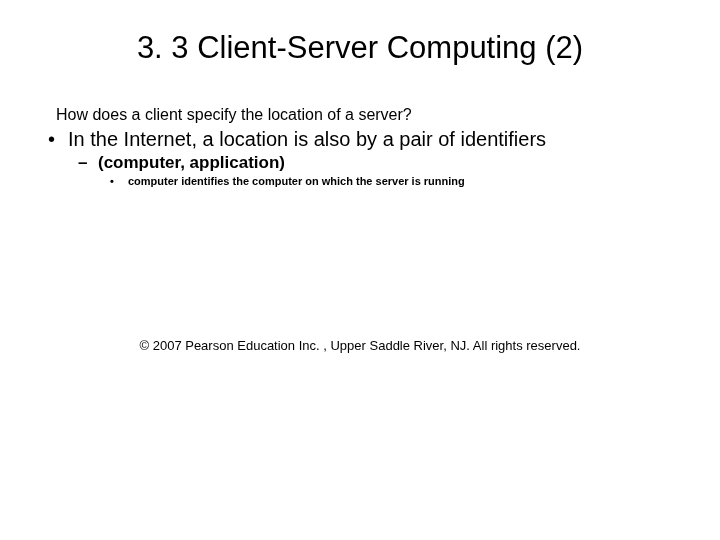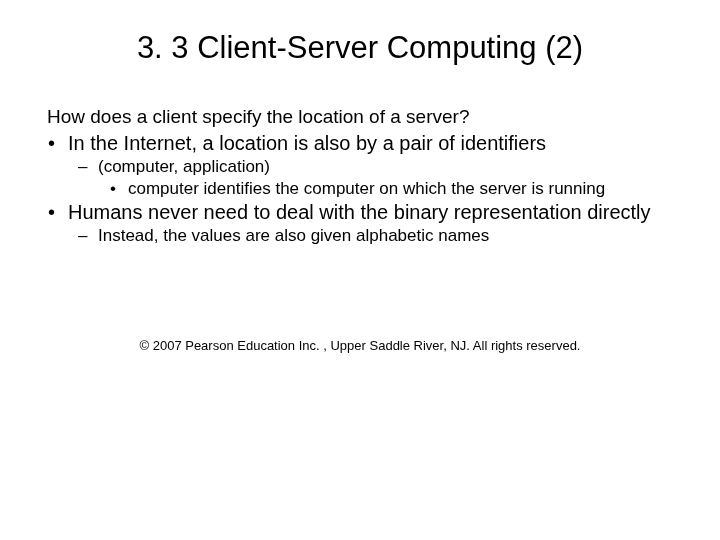--- a/index.html
+++ b/index.html
@@ -18,22 +18,22 @@
     padding: 24px 40px 20px 40px;
     position: relative;
   }
   .title {
     text-align: center;
     font-size: 31px;
     margin: 6px 0 40px 0;
     font-weight: normal;
   }
   .intro {
-    font-size: 19px;
-    margin: 0 0 4px 7px;
+    font-size: 16px;
+    margin: 0 0 4px 16px;
   }
   ul.level1 {
     margin: 0;
     padding-left: 28px;
     list-style: none;
   }
   ul.level1 > li {
     font-size: 20px;
     position: relative;
     padding-left: 0;
@@ -47,34 +47,35 @@
   }
   ul.level2 {
     margin: 2px 0 2px 0;
     padding-left: 30px;
     list-style: none;
   }
   ul.level2 > li {
     font-size: 17px;
     position: relative;
     margin-bottom: 2px;
+    font-weight: bold;
   }
   ul.level2 > li::before {
     content: "–";
     position: absolute;
     left: -20px;
     top: 0;
   }
   ul.level3 {
     margin: 2px 0 2px 0;
     padding-left: 30px;
     list-style: none;
   }
   ul.level3 > li {
-    font-size: 17px;
+    font-size: 11px;
     position: relative;
     margin-bottom: 2px;
   }
   ul.level3 > li::before {
     content: "•";
     position: absolute;
     left: -18px;
     top: 0;
   }
   .footer {
@@ -100,22 +101,16 @@
       <span>In the Internet, a location is also by a pair of identifiers</span>
       <ul class="level2">
         <li>
           <span>(computer, application)</span>
           <ul class="level3">
             <li>computer  identifies the computer on which the server is running</li>
           </ul>
         </li>
       </ul>
     </li>
-    <li>
-      <span>Humans never need to deal with the binary representation directly</span>
-      <ul class="level2">
-        <li>Instead, the values are also given alphabetic names</li>
-      </ul>
-    </li>
   </ul>
 
   <div class="footer">© 2007 Pearson Education Inc. , Upper Saddle River, NJ. All rights reserved.</div>
 </div>
 
 </body></html>

